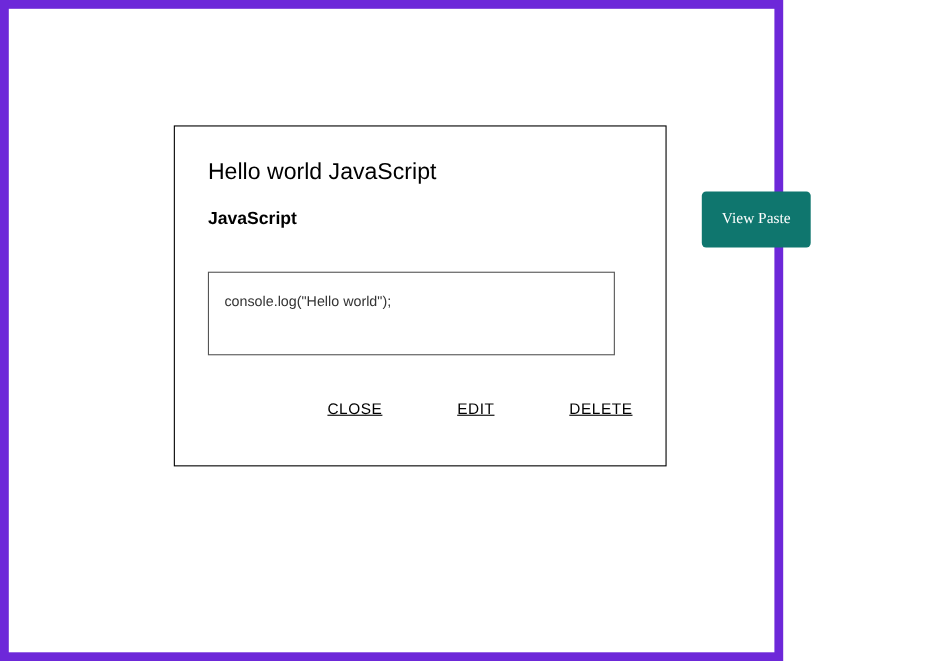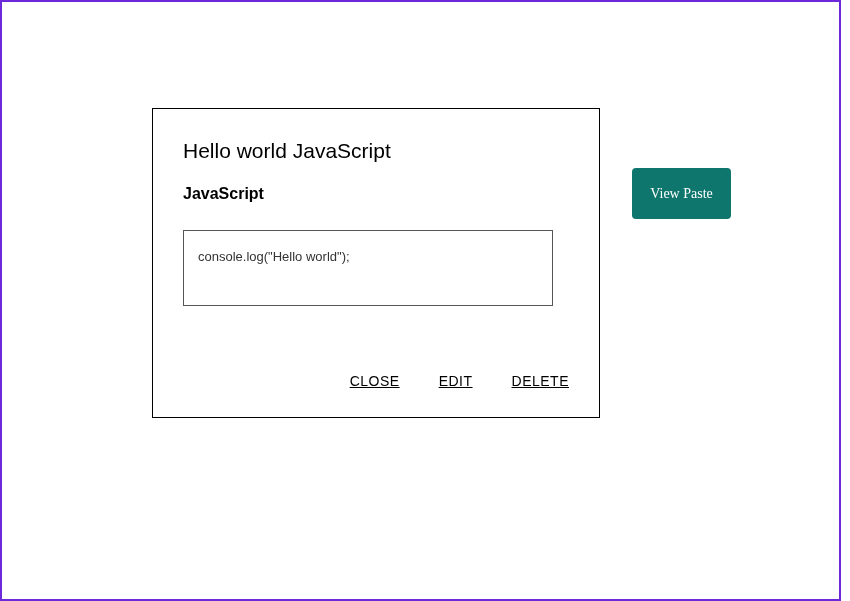--- a/index.html
+++ b/index.html
@@ -7,22 +7,22 @@
       margin: 0;
       padding: 0;
     }
     body {
       font-family: Arial, Helvetica, sans-serif;
       background: #fff;
       width: 850px;
       height: 601px;
     }
     .outer-frame {
-      border: 2px solid #6d28d9;
-      width: 841px;
+      border: 8px solid #6d28d9;
+      width: 712px;
       height: 601px;
       position: relative;
     }
     .modal-card {
       position: absolute;
       left: 150px;
       top: 106px;
       width: 448px;
       height: 310px;
       border: 1px solid #000;
@@ -32,37 +32,37 @@
     .modal-title {
       font-size: 21px;
       font-weight: 400;
       color: #000;
       margin-bottom: 22px;
     }
     .modal-subtitle {
       font-size: 16px;
       font-weight: 700;
       color: #000;
-      margin-bottom: 27px;
+      margin-bottom: 38px;
     }
     .code-box {
       border: 1px solid #555;
       width: 370px;
       height: 76px;
       padding: 18px 14px;
       font-size: 13px;
       color: #333;
       font-family: Arial, Helvetica, sans-serif;
     }
     .actions {
       position: absolute;
-      bottom: 28px;
+      bottom: 44px;
       right: 30px;
       display: flex;
-      gap: 39px;
+      gap: 68px;
       margin-top: 11px;
     }
     .action-link {
       font-size: 14px;
       color: #000;
       text-decoration: underline;
       letter-spacing: 0.5px;
       cursor: pointer;
     }
     .view-paste-btn {

